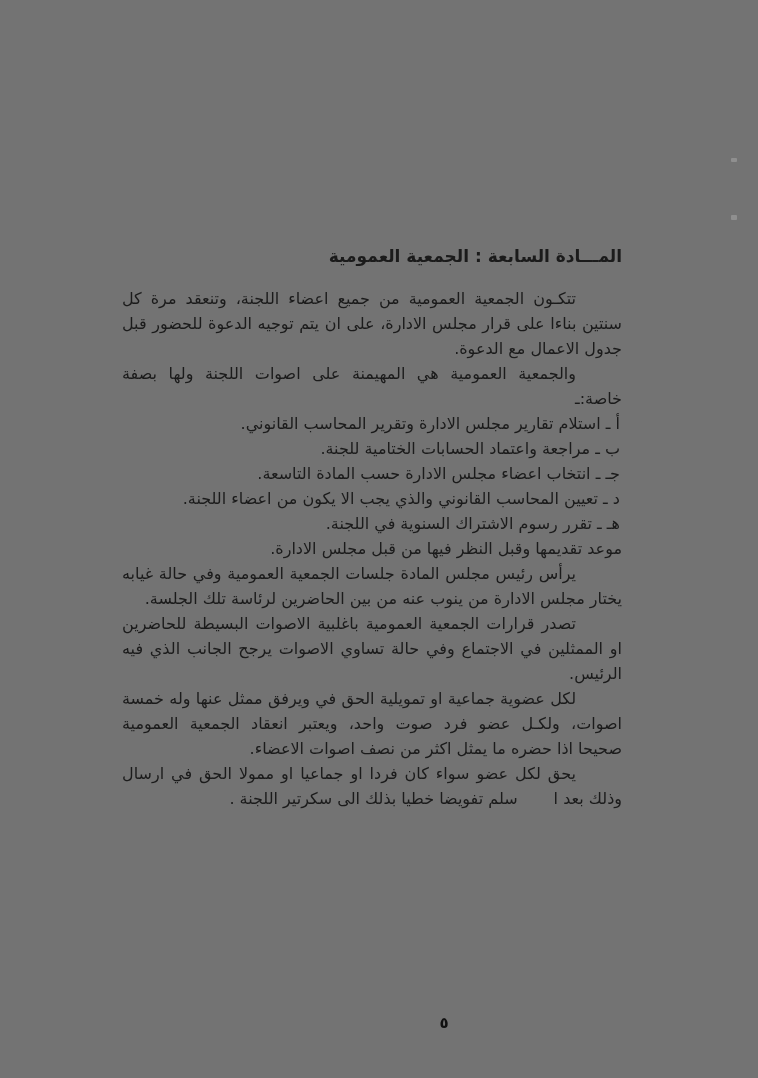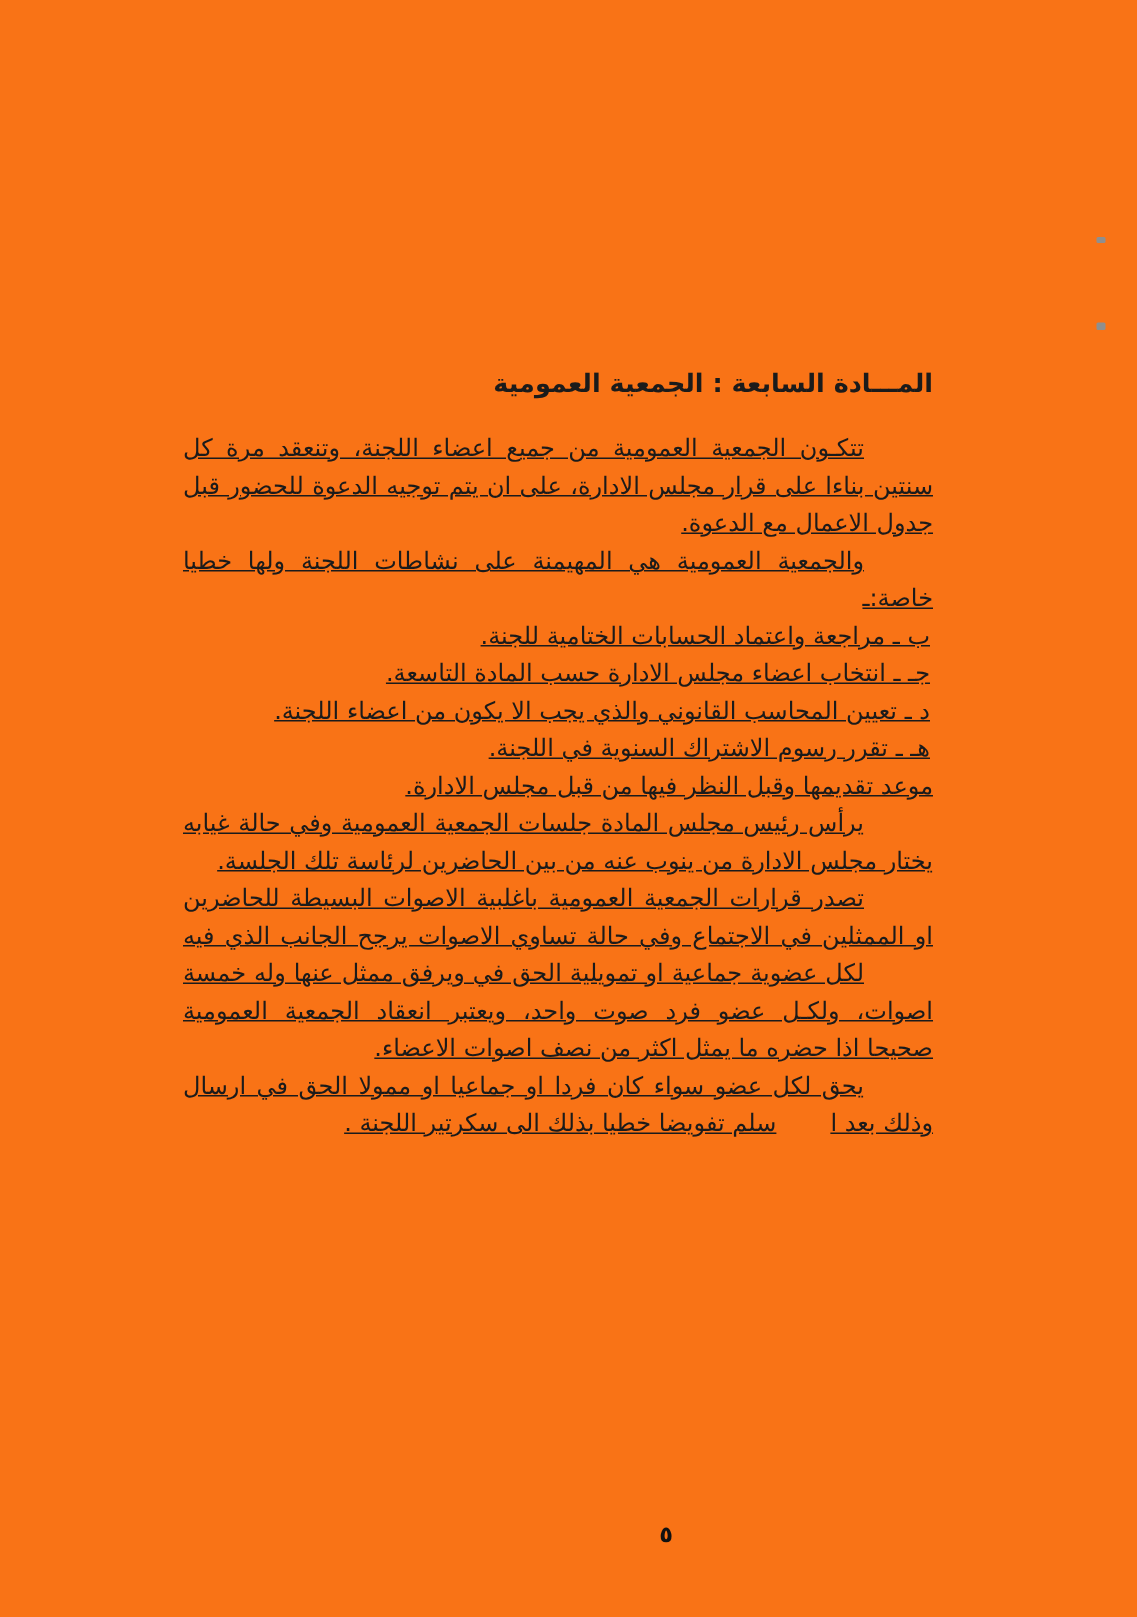--- a/index.html
+++ b/index.html
@@ -4,21 +4,21 @@
 <style>
   html, body { margin: 0; padding: 0; }
   body {
     width: 758px; height: 1078px;
     background: #ffffff;
     font-family: "DejaVu Sans", sans-serif;
   }
   .sheet {
     position: relative;
     width: 758px; height: 1078px;
-    background: #f97316;
+    background: #737373;
     color: #1b1b1b;
     overflow: hidden;
   }
   .content {
     position: absolute;
     left: 122px; top: 244px;
     width: 500px;
     direction: rtl;
     font-size: 16px;
     color: #1b1b1b;
@@ -28,21 +28,20 @@
     font-weight: bold;
     margin: 0 0 17px 0;
     height: 25px; line-height: 25px;
     text-align: right;
   }
   .ln {
     height: 25px; line-height: 25px;
     text-align: right;
     overflow: hidden;
     white-space: normal;
-    text-decoration: underline;
   }
   .j {
     text-align: justify;
     text-align-last: justify;
   }
   .ind { padding-right: 46px; }
   .li { padding-right: 2px; }
   .gap { display: inline-block; width: 36px; }
   .pagenum {
     position: absolute;
@@ -65,35 +64,37 @@
   <div class="artifact a1"></div>
   <div class="artifact a2"></div>
 
   <div class="content">
     <h1 class="title">المـــادة السابعة : الجمعية العمومية</h1>
 
     <div class="ln j ind">تتكـون الجمعية العمومية من جميع اعضاء اللجنة، وتنعقد مرة كل</div>
     <div class="ln j">سنتين بناءا على قرار مجلس الادارة، على ان يتم توجيه الدعوة للحضور قبل</div>
     <div class="ln">جدول الاعمال مع الدعوة.</div>
 
-    <div class="ln j ind">والجمعية العمومية هي المهيمنة على نشاطات اللجنة ولها خطيا</div>
+    <div class="ln j ind">والجمعية العمومية هي المهيمنة على اصوات اللجنة ولها بصفة</div>
     <div class="ln">خاصة:ـ</div>
 
+    <div class="ln li">أ ـ استلام تقارير مجلس الادارة وتقرير المحاسب القانوني.</div>
     <div class="ln li">ب ـ مراجعة واعتماد الحسابات الختامية للجنة.</div>
     <div class="ln li">جـ ـ انتخاب اعضاء مجلس الادارة حسب المادة التاسعة.</div>
     <div class="ln li">د ـ تعيين المحاسب القانوني والذي يجب الا يكون من اعضاء اللجنة.</div>
     <div class="ln li">هـ ـ تقرر رسوم الاشتراك السنوية في اللجنة.</div>
 
     <div class="ln">موعد تقديمها وقبل النظر فيها من قبل مجلس الادارة.</div>
 
     <div class="ln j ind">يرأس رئيس مجلس المادة جلسات الجمعية العمومية وفي حالة غيابه</div>
     <div class="ln">يختار مجلس الادارة من ينوب عنه من بين الحاضرين لرئاسة تلك الجلسة.</div>
 
     <div class="ln j ind">تصدر قرارات الجمعية العمومية باغلبية الاصوات البسيطة للحاضرين</div>
     <div class="ln j">او الممثلين في الاجتماع وفي حالة تساوي الاصوات يرجح الجانب الذي فيه</div>
+    <div class="ln">الرئيس.</div>
 
     <div class="ln j ind">لكل عضوية جماعية او تمويلية الحق في ويرفق ممثل عنها وله خمسة</div>
     <div class="ln j">اصوات، ولكـل عضو فرد صوت واحد، ويعتبر انعقاد الجمعية العمومية</div>
     <div class="ln">صحيحا اذا حضره ما يمثل اكثر من نصف اصوات الاعضاء.</div>
 
     <div class="ln j ind">يحق لكل عضو سواء كان فردا او جماعيا او ممولا الحق في ارسال</div>
     <div class="ln">
       <span>وذلك بعد ا</span><span class="gap"></span><span>سلم تفويضا خطيا بذلك الى سكرتير اللجنة .</span>
     </div>
   </div>

